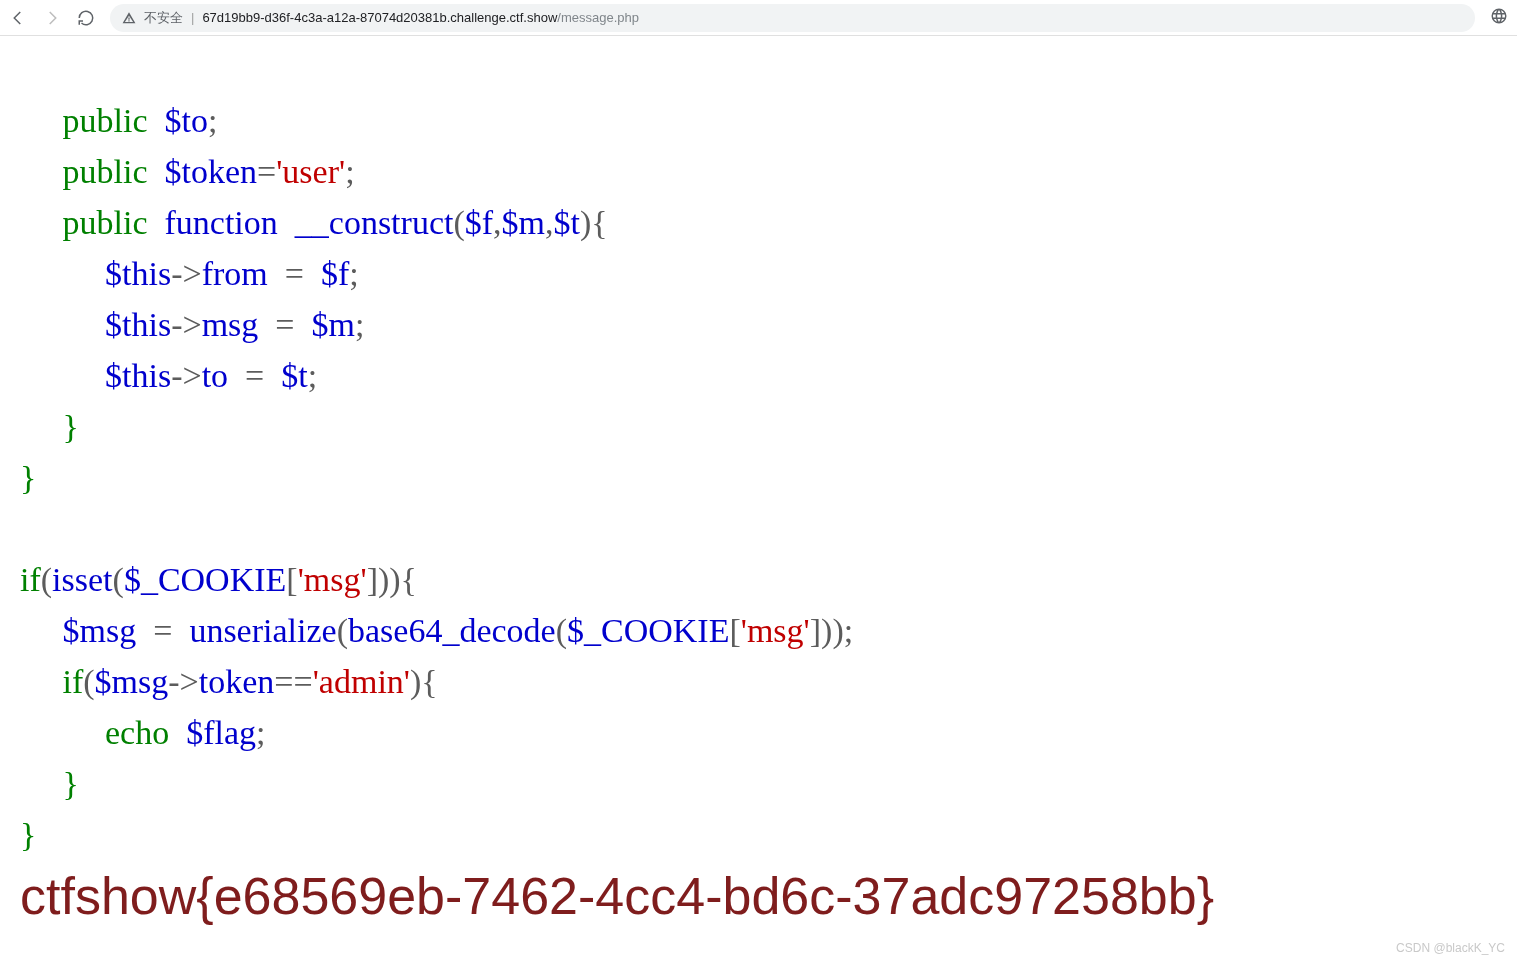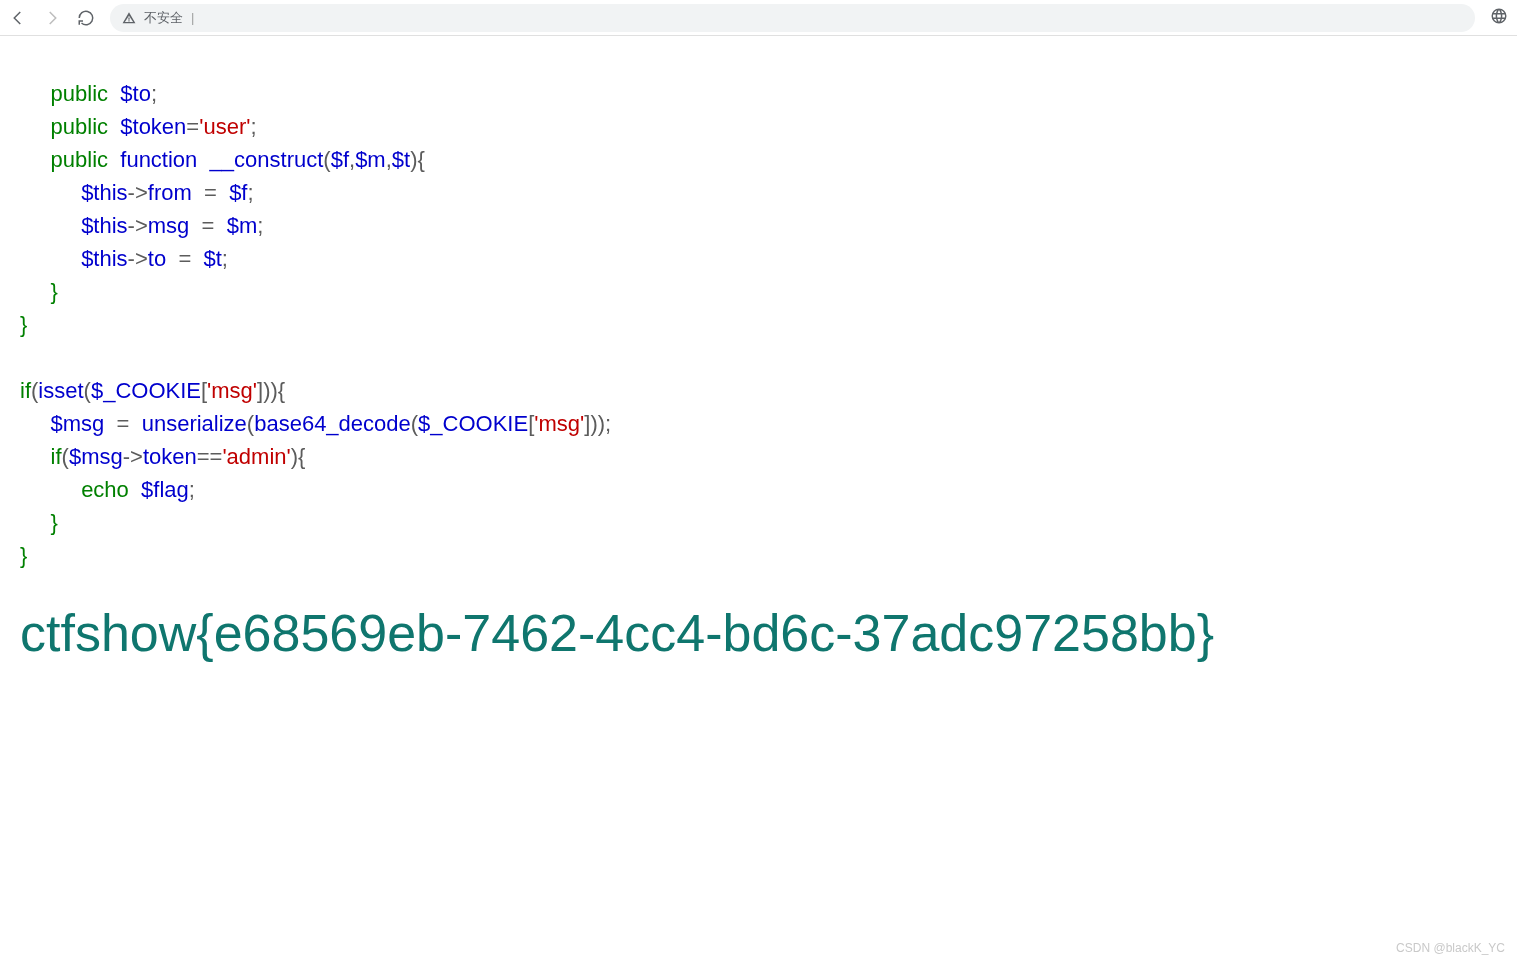--- a/index.html
+++ b/index.html
@@ -22,33 +22,33 @@
   }
   .warn-icon { display: flex; align-items: center; }
   .warn-icon svg { width: 14px; height: 14px; }
   .insecure-label { color: #5f6368; }
   .sep { color: #9e9e9e; }
   .url-host { color: #202124; }
   .url-path { color: #80868b; }
   .translate-icon { width: 20px; color: #5f6368; text-align:center; }
   .content {
     padding: 8px 20px 0 20px;
-    font-family: Liberation Sans, sans-serif;
-    font-size: 22px; line-height: 1.5; white-space: pre;
+    font-family: Liberation Serif, serif;
+    font-size: 34px; line-height: 1.5; white-space: pre;
     overflow: hidden;
   }
   .kw   { color: #008000; }   
   .fn   { color: #0000cd; }   
   .var  { color: #0000cd; }   
   .str  { color: #c00000; }   
   .op   { color: #5c5c5c; }
   .flag {
     font-family: Arial, Helvetica, sans-serif;
-    font-size: 52px; color: #0f766e; letter-spacing: 0px;
-    padding: 6px 21px 0 20px; white-space: nowrap; margin-top: 25px;
+    font-size: 52px; color: #7f1d1d; letter-spacing: 0px;
+    padding: 6px 21px 0 20px; white-space: nowrap;
   }
   .watermark {
     position: fixed; right: 12px; bottom: 22px;
     font-size: 12px; color: #c9c9c9; font-family: Arial, sans-serif;
   }
 </style>
 </head>
 <body>
 
 <div class="toolbar">
@@ -69,20 +69,21 @@
       </svg>
   </div>
   <div class="address-bar">
     <span class="warn-icon">
       <svg viewBox="0 0 24 24" fill="currentColor">
           <path d="M12 2 1 21h22L12 2zm0 6 7 11H5l7-11zm-1 3v4h2v-4h-2zm0 5v2h2v-2h-2z"></path>
         </svg>
     </span>
     <span class="insecure-label">不安全</span>
     <span class="sep">|</span>
+    <span><span class="url-host">67d19bb9-d36f-4c3a-a12a-87074d20381b.challenge.ctf.show</span><span class="url-path">/message.php</span></span>
   </div>
   <div class="translate-icon">
     <svg viewBox="0 0 24 24" width="18" height="18" fill="currentColor">
         <path d="M12 2a10 10 0 1 0 .001 20.001A10 10 0 0 0 12 2zm6.9 6h-2.97a15.7 15.7 0 0 0-1.38-3.56A8.03 8.03 0 0 1 18.9 8zM12 4c.83 1.2 1.48 2.53 1.91 4H10.1c.43-1.47 1.08-2.8 1.9-4zM4.26 14a7.9 7.9 0 0 1 0-4h3.38a16.5 16.5 0 0 0 0 4H4.26zm.84 2h2.97c.3 1.25.77 2.45 1.38 3.56A8.03 8.03 0 0 1 5.1 16zm2.97-8H5.1a8.03 8.03 0 0 1 4.35-3.56A15.7 15.7 0 0 0 8.07 8zM12 20c-.83-1.2-1.48-2.53-1.91-4h3.82c-.43 1.47-1.08 2.8-1.91 4zm2.34-6H9.66a14.7 14.7 0 0 1 0-4h4.68a14.7 14.7 0 0 1 0 4zm.21 5.56c.61-1.11 1.08-2.31 1.38-3.56h2.97a8.03 8.03 0 0 1-4.35 3.56zM16.36 14a16.5 16.5 0 0 0 0-4h3.38a7.9 7.9 0 0 1 0 4h-3.38z"></path>
       </svg>
   </div>
 </div>
 
 <div class="content">
 <span>     <span class="kw">public</span>  <span class="var">$to</span><span class="op">;</span></span>

